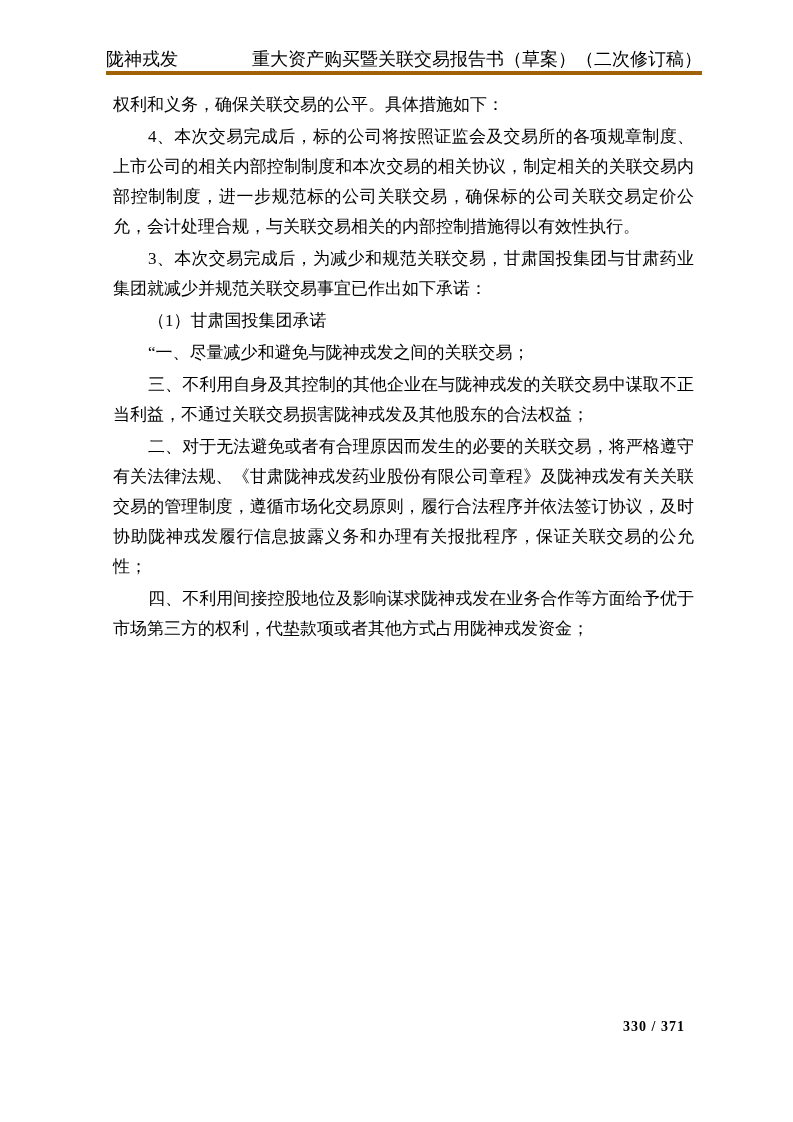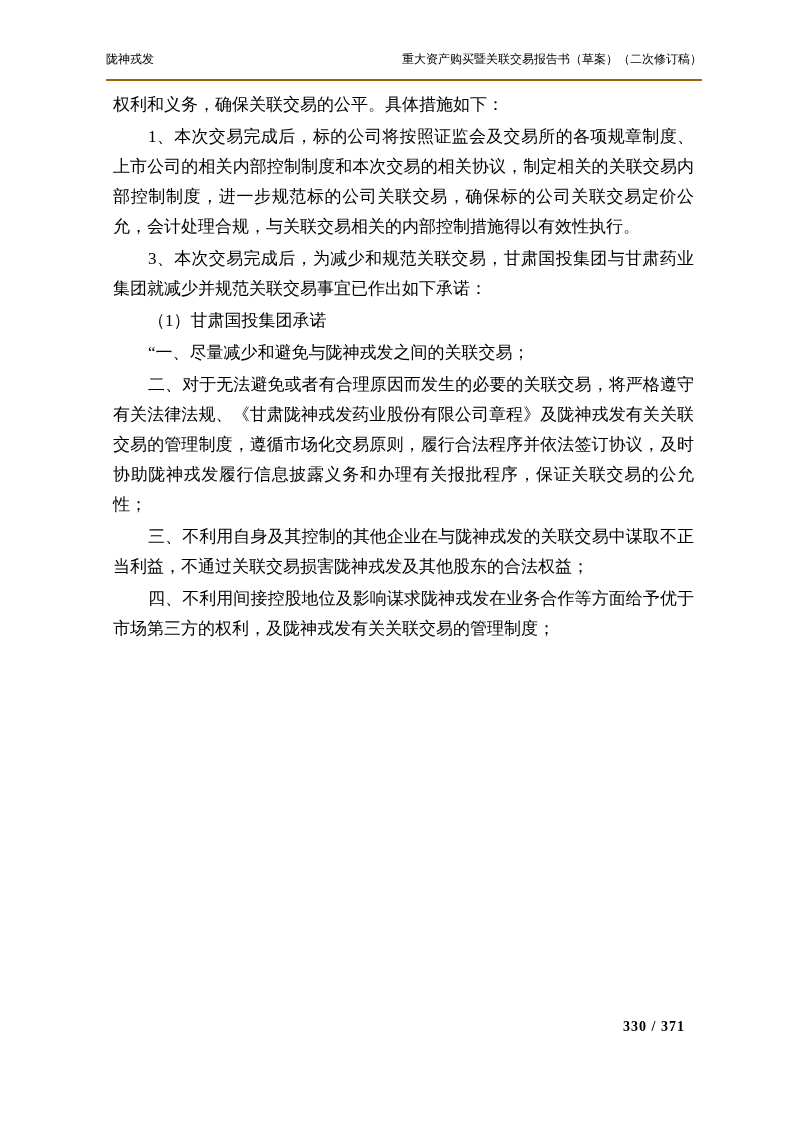--- a/index.html
+++ b/index.html
@@ -14,24 +14,24 @@
     overflow: hidden;
   }
   .header {
     position: absolute;
     left: 106px;
     top: 50px;
     width: 596px;
     display: flex;
     justify-content: space-between;
     align-items: flex-end;
-    font-size: 12px;
+    font-size: 18px;
     line-height: 18px;
-    padding-bottom: 11px;
-    border-bottom: 2px solid #a16207;
+    padding-bottom: 3px;
+    border-bottom: 4px solid #a16207;
   }
   .header .h-left { white-space: nowrap; }
   .header .h-right { white-space: nowrap; }
   .body-text {
     position: absolute;
     left: 113px;
     top: 90px;
     width: 581px;
     font-size: 17px;
     line-height: 30px;
@@ -59,24 +59,24 @@
 
 <div class="page">
 
   <div class="header">
     <span class="h-left">陇神戎发</span>
     <span class="h-right">重大资产购买暨关联交易报告书（草案）（二次修订稿）</span>
   </div>
 
   <div class="body-text">
     <p>权利和义务，确保关联交易的公平。具体措施如下：</p>
-    <p class="indent">1、本次交易完成后，标的公司将按照证监会及交易所的各项规章制度、上市公司的相关内部控制制度和本次交易的相关协议，制定相关的关联交易内部控制制度，进一步规范标的公司关联交易，确保标的公司关联交易定价公允，会计处理合规，与关联交易相关的内部控制措施得以有效性执行。</p>
+    <p class="indent">4、本次交易完成后，标的公司将按照证监会及交易所的各项规章制度、上市公司的相关内部控制制度和本次交易的相关协议，制定相关的关联交易内部控制制度，进一步规范标的公司关联交易，确保标的公司关联交易定价公允，会计处理合规，与关联交易相关的内部控制措施得以有效性执行。</p>
     <p class="indent">3、本次交易完成后，为减少和规范关联交易，甘肃国投集团与甘肃药业集团就减少并规范关联交易事宜已作出如下承诺：</p>
     <p class="indent">（1）甘肃国投集团承诺</p>
     <p class="indent">“一、尽量减少和避免与陇神戎发之间的关联交易；</p>
+    <p class="indent">三、不利用自身及其控制的其他企业在与陇神戎发的关联交易中谋取不正当利益，不通过关联交易损害陇神戎发及其他股东的合法权益；</p>
     <p class="indent">二、对于无法避免或者有合理原因而发生的必要的关联交易，将严格遵守有关法律法规、《甘肃陇神戎发药业股份有限公司章程》及陇神戎发有关关联交易的管理制度，遵循市场化交易原则，履行合法程序并依法签订协议，及时协助陇神戎发履行信息披露义务和办理有关报批程序，保证关联交易的公允性；</p>
-    <p class="indent">三、不利用自身及其控制的其他企业在与陇神戎发的关联交易中谋取不正当利益，不通过关联交易损害陇神戎发及其他股东的合法权益；</p>
-    <p class="indent">四、不利用间接控股地位及影响谋求陇神戎发在业务合作等方面给予优于市场第三方的权利，及陇神戎发有关关联交易的管理制度；</p>
+    <p class="indent">四、不利用间接控股地位及影响谋求陇神戎发在业务合作等方面给予优于市场第三方的权利，代垫款项或者其他方式占用陇神戎发资金；</p>
   </div>
 
   <div class="footer">330 / 371</div>
 
 </div>
 
 </body></html>

